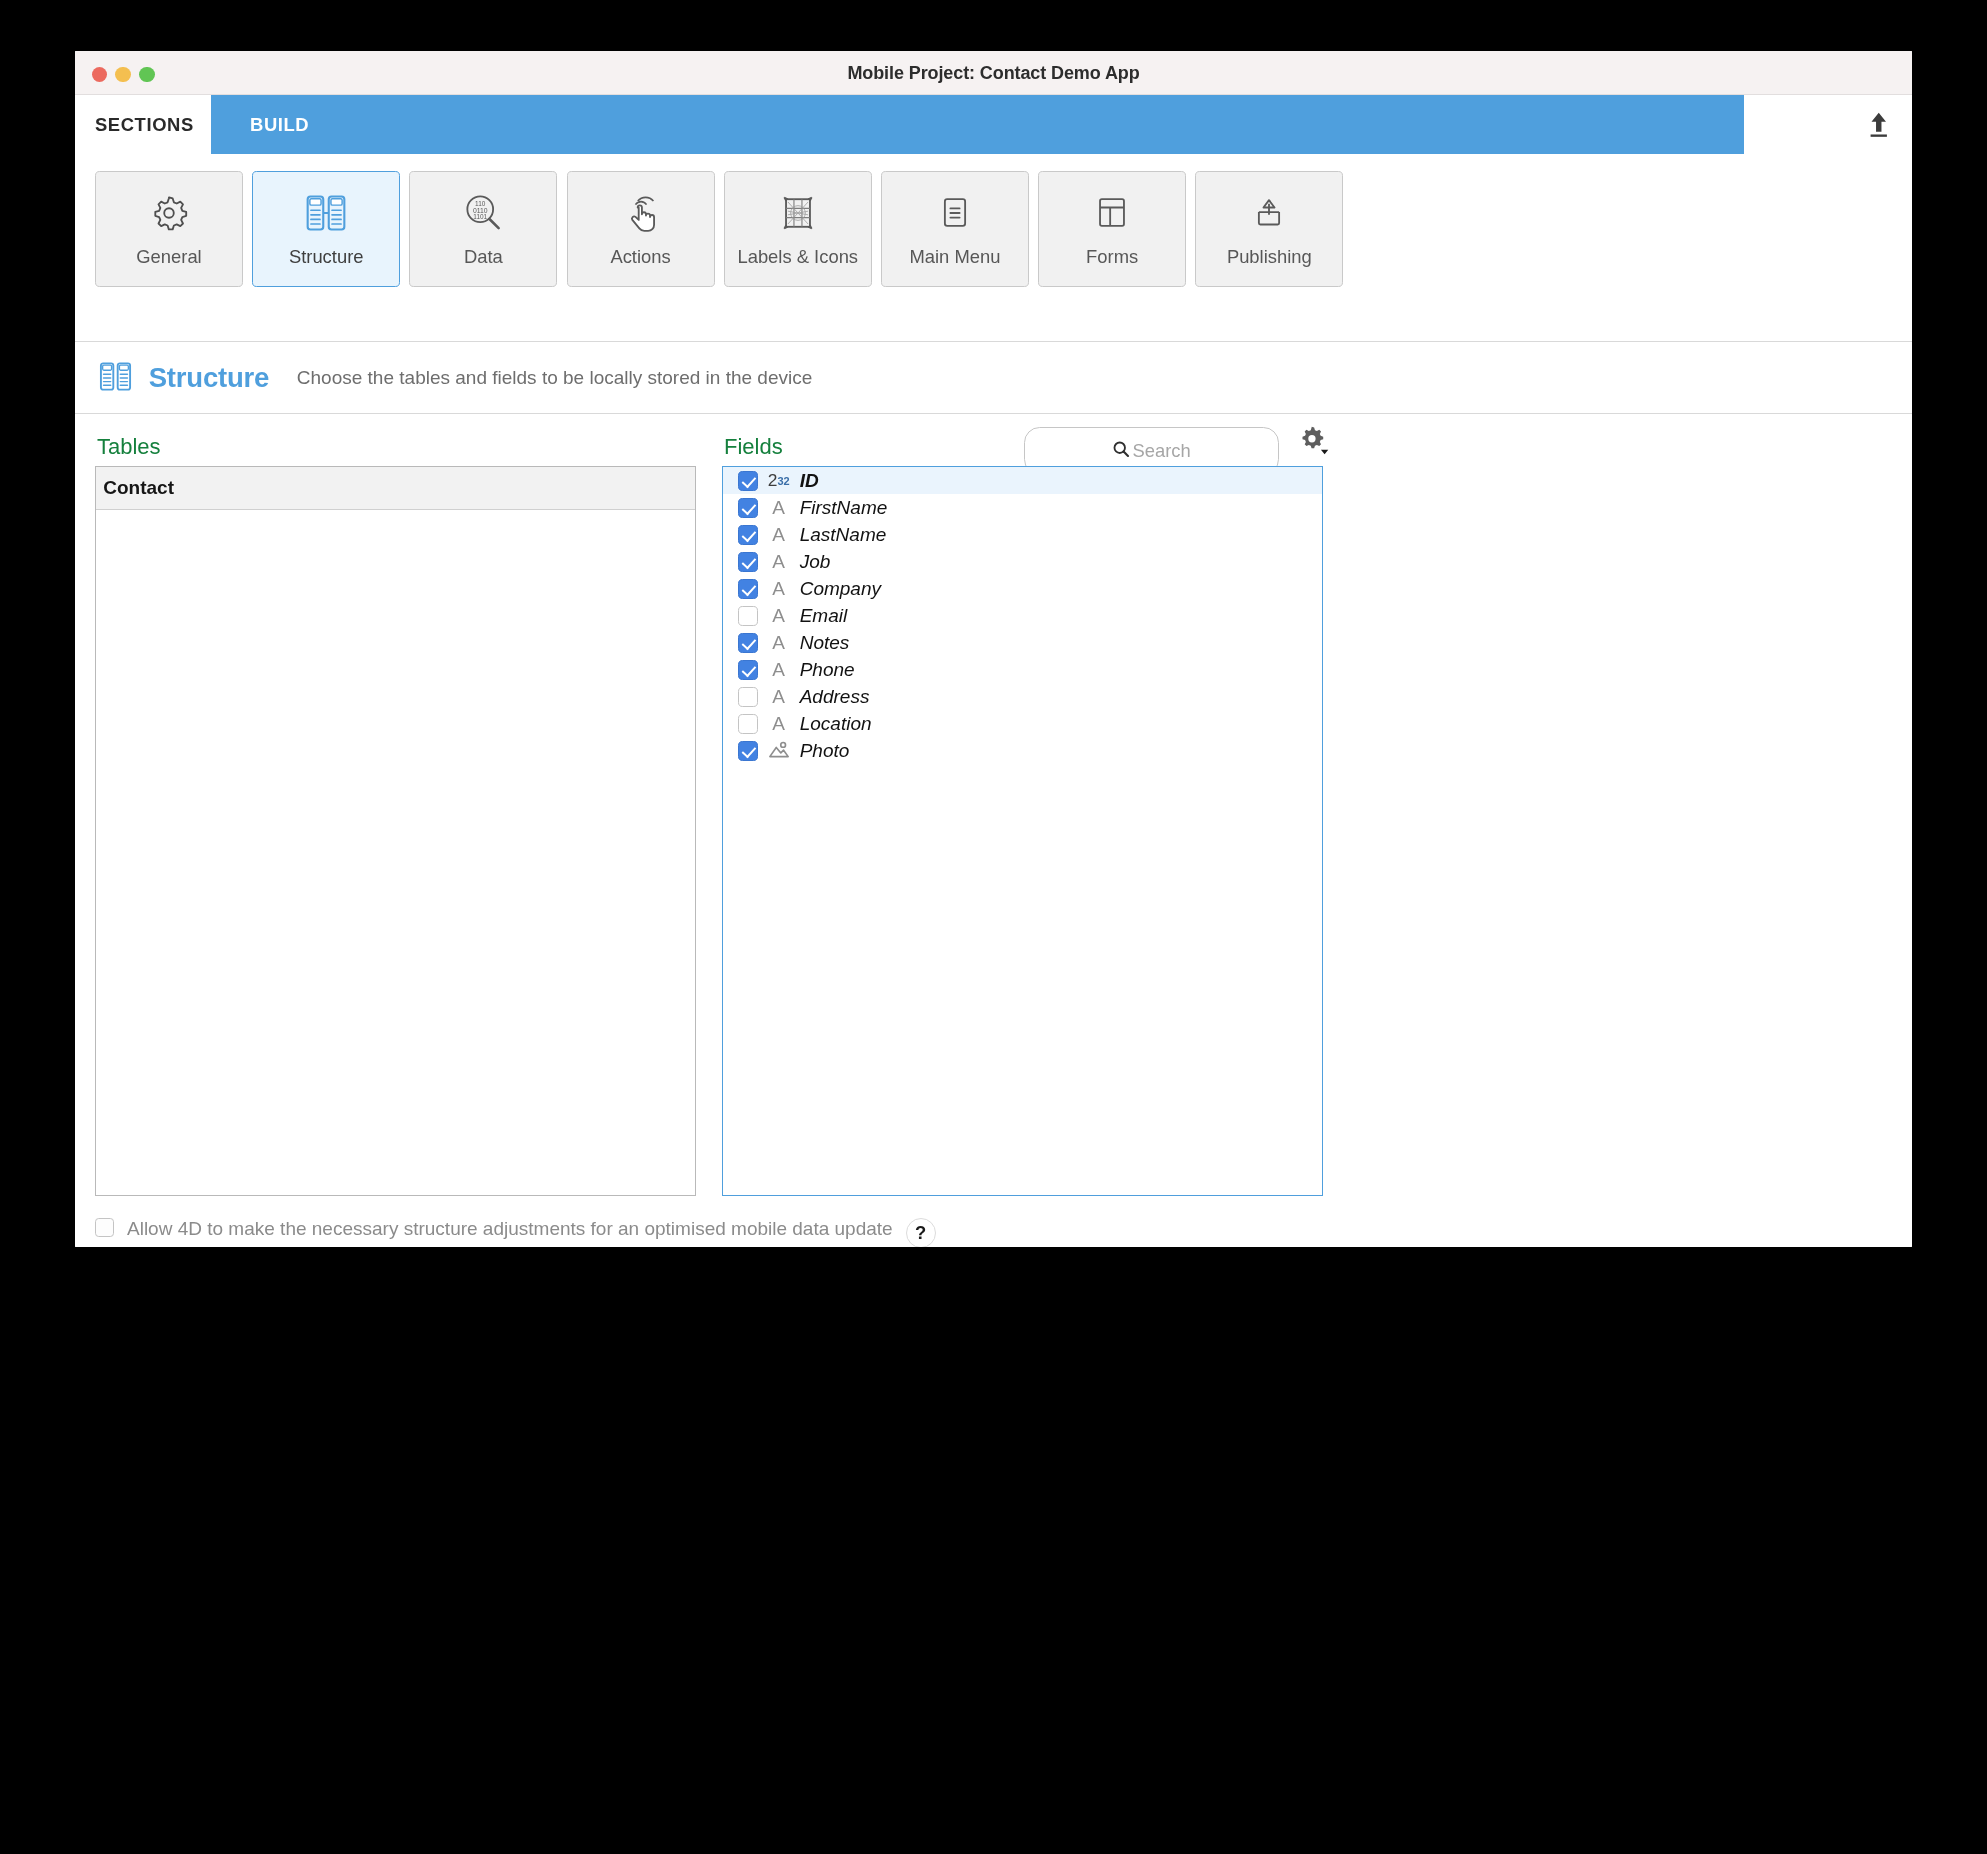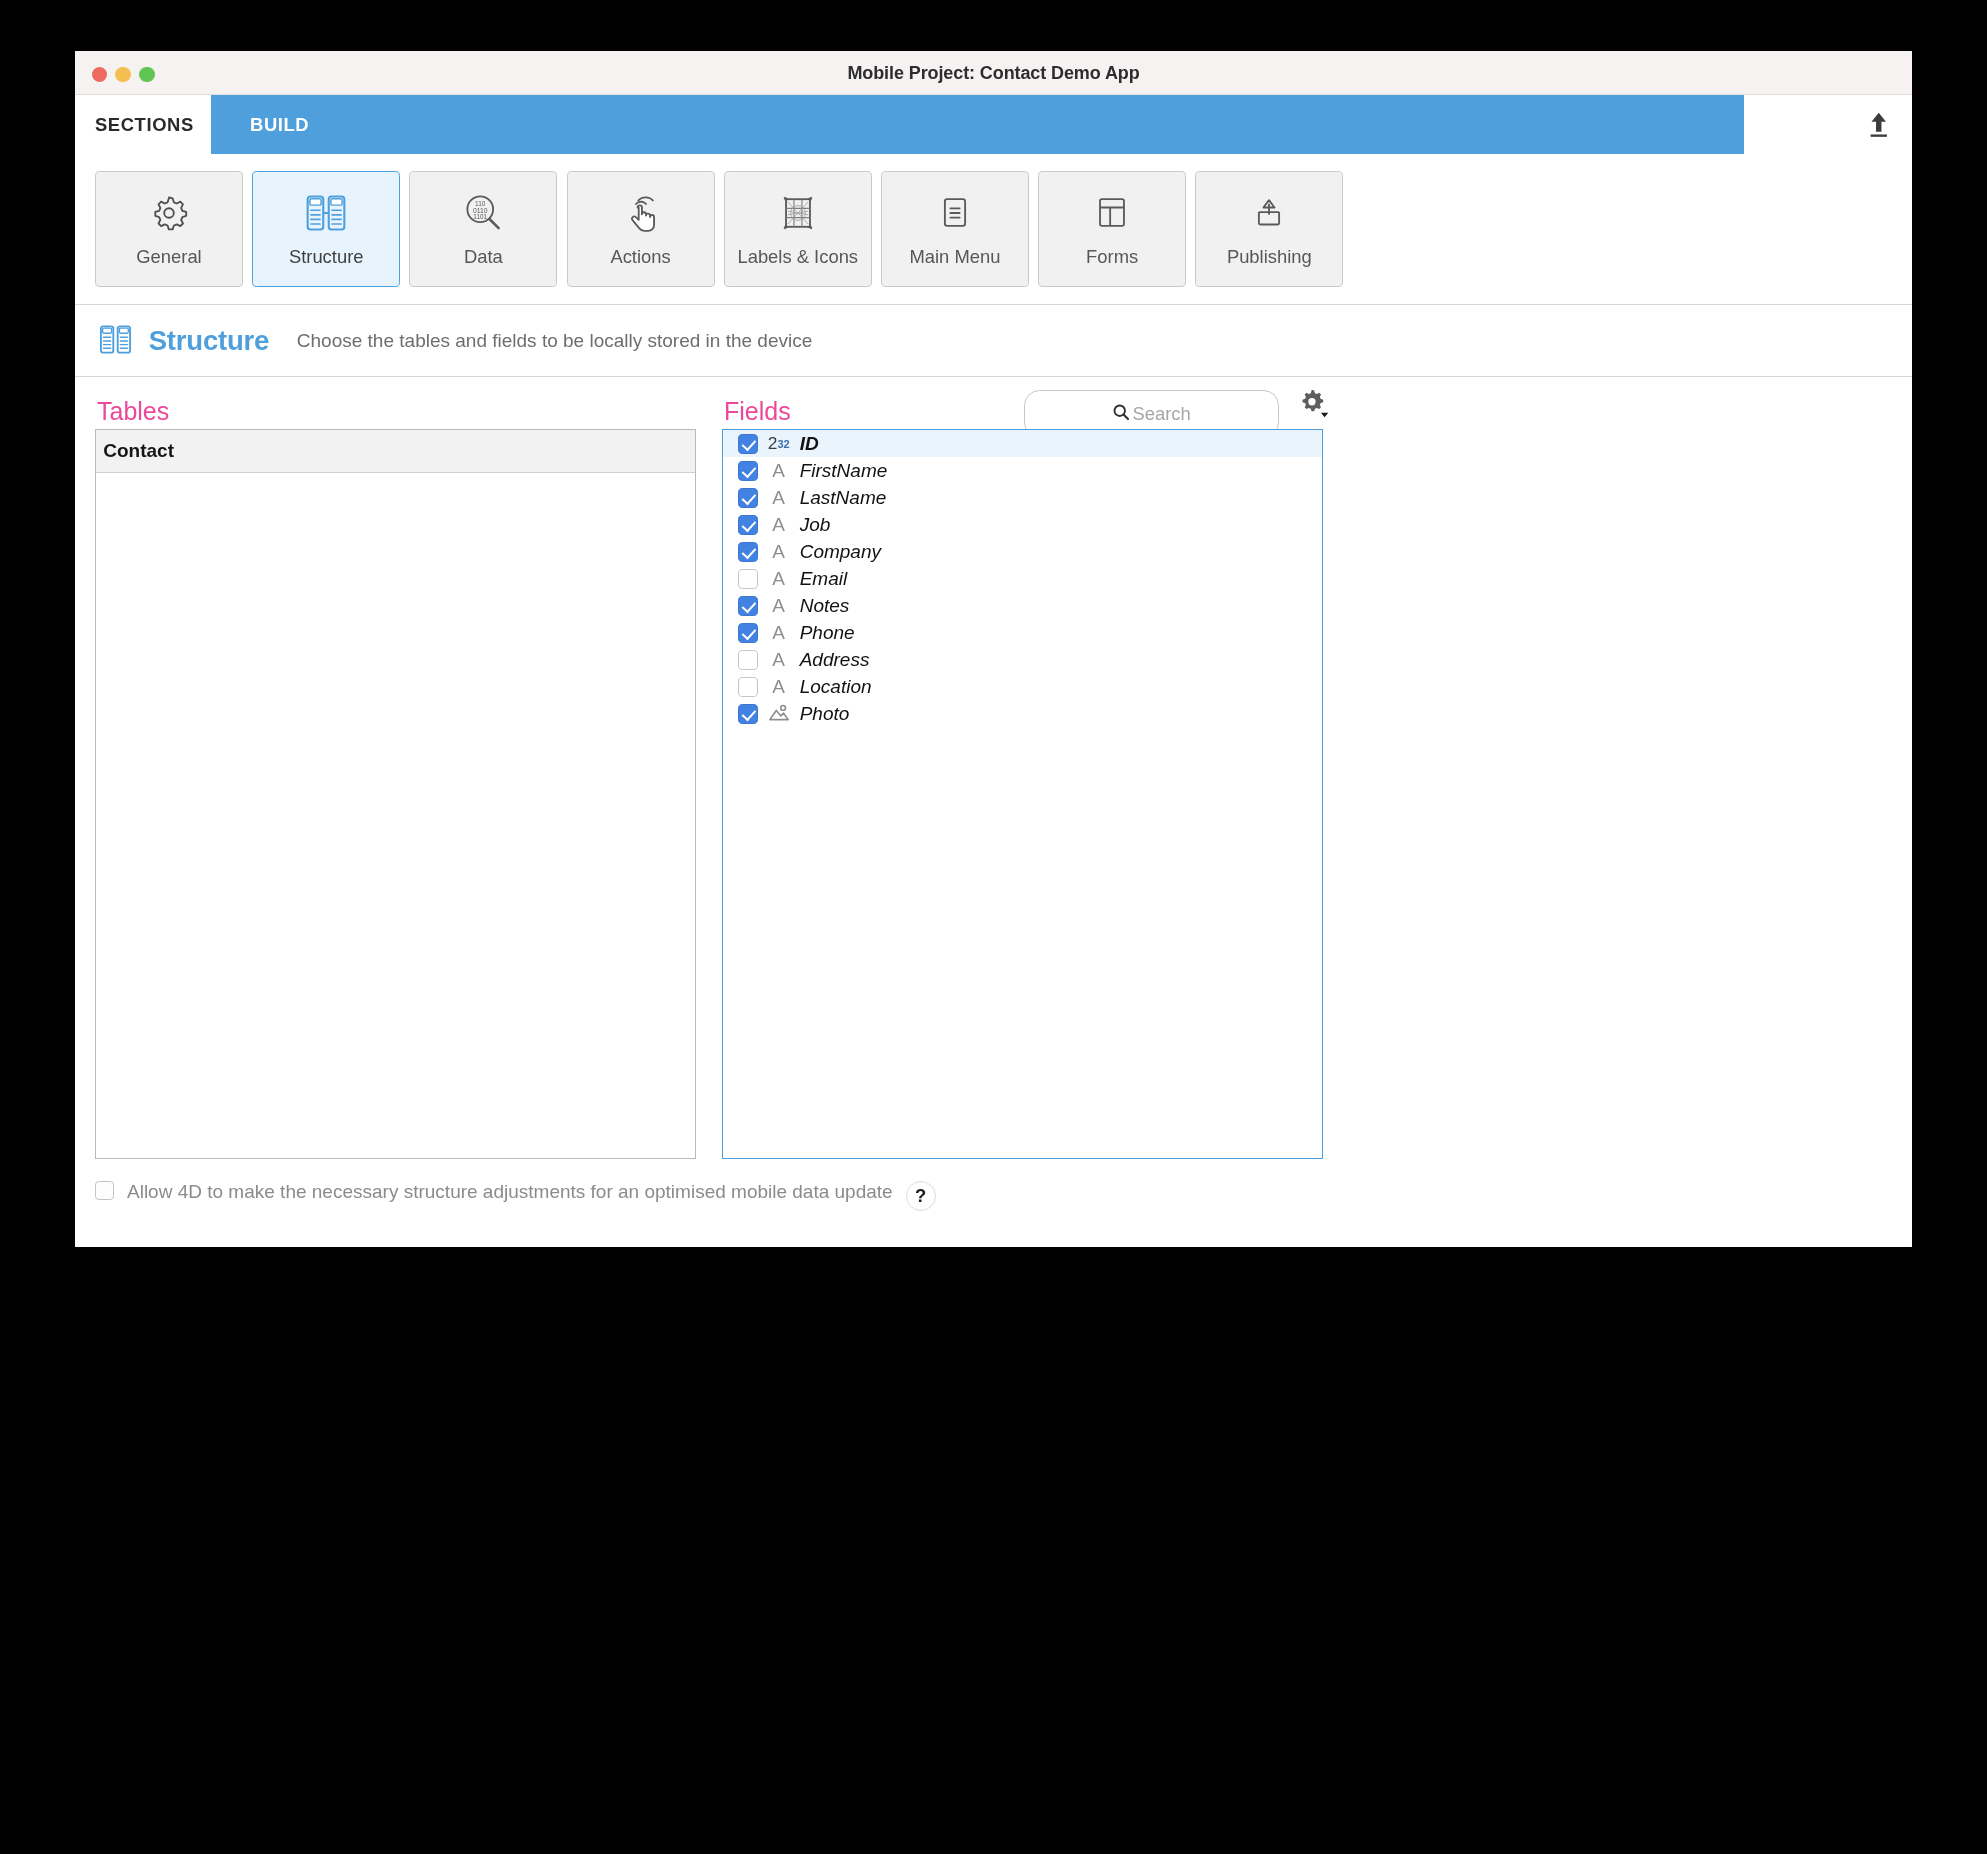--- a/index.html
+++ b/index.html
@@ -82,21 +82,21 @@
   }
   #upload-top-icon {
     position: absolute;
     right: 20px; top: 14.7px;
     width: 27.5px; height: 29px;
   }
 
   
   #sectionbar {
     position: relative;
-    height: 151px;
+    height: 188px;
     background: #ffffff;
     border-bottom: 0.9px solid #d9d9d9;
     padding: 16.5px 0 0 20px;
   }
   #sectionbar-inner { display: flex; gap: 9.2px; }
   .secbtn {
     width: 148px; height: 116px;
     background: #f1f1f1;
     border: 0.9px solid #c9c9c9;
     border-radius: 4.6px;
@@ -135,22 +135,22 @@
     font-size: 19px;
     color: #6e6e6e;
     margin-left: 13px;
   }
 
   
   #body { position: relative; height: 915px; background: #ffffff; }
 
   .panel-label {
     position: absolute;
-    font-size: 25px;
-    color: #ec4899;
+    font-size: 22px;
+    color: #15803d;
   }
   #tables-label { left: 22px; top: 20px; }
   #fields-label { left: 649px; top: 20px; }
 
   #tables-panel {
     position: absolute;
     left: 20px; top: 52px;
     width: 601px; height: 730px;
     background: #ffffff;
     border: 0.9px solid #b9b9b9;

